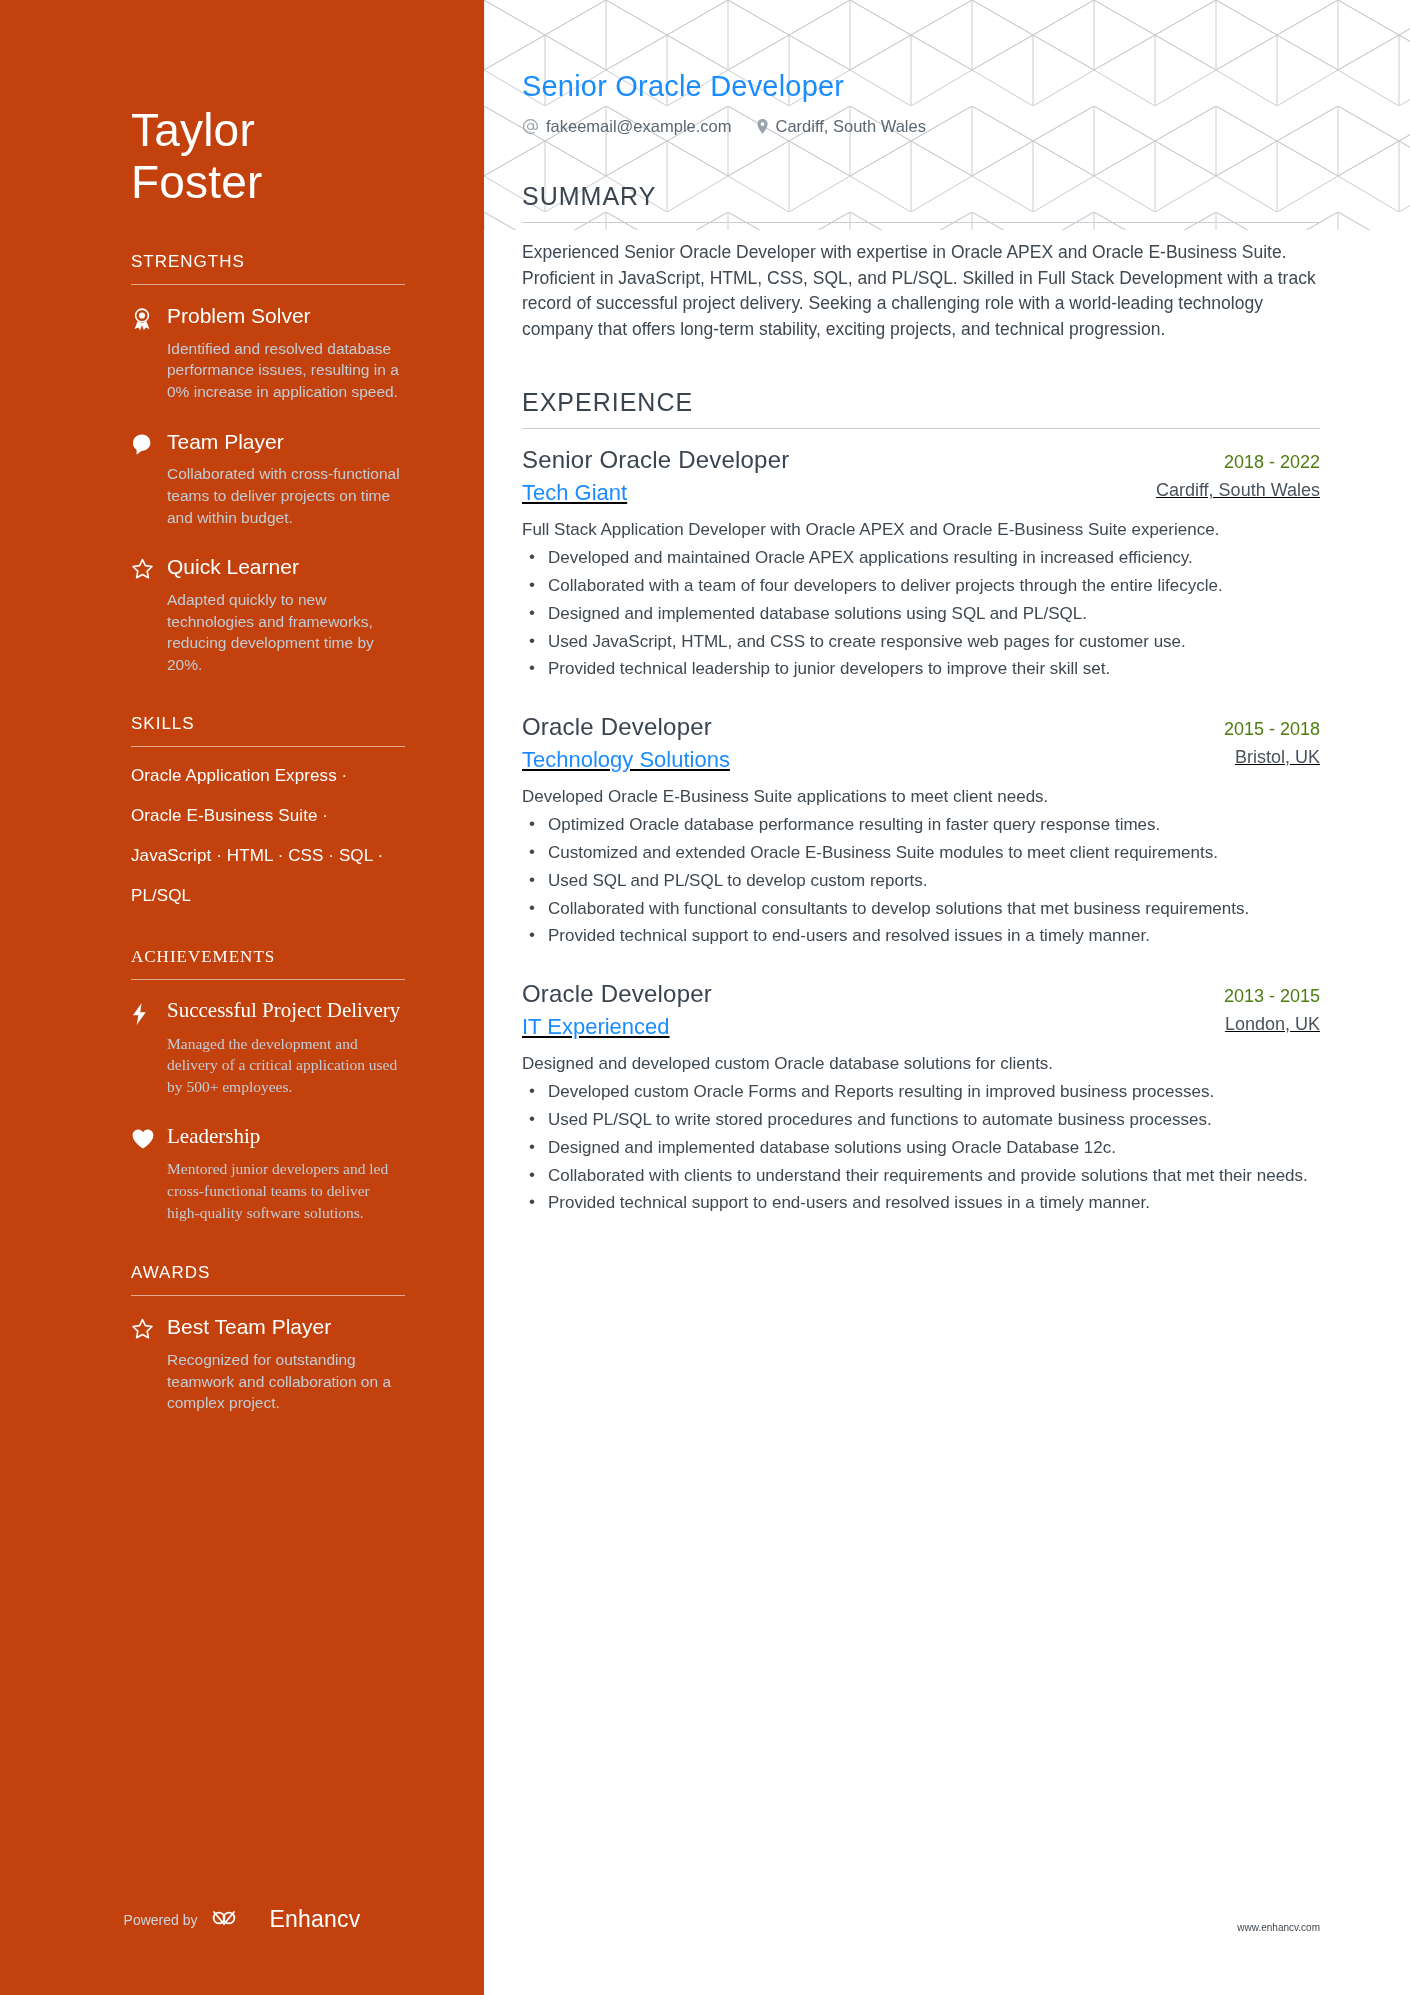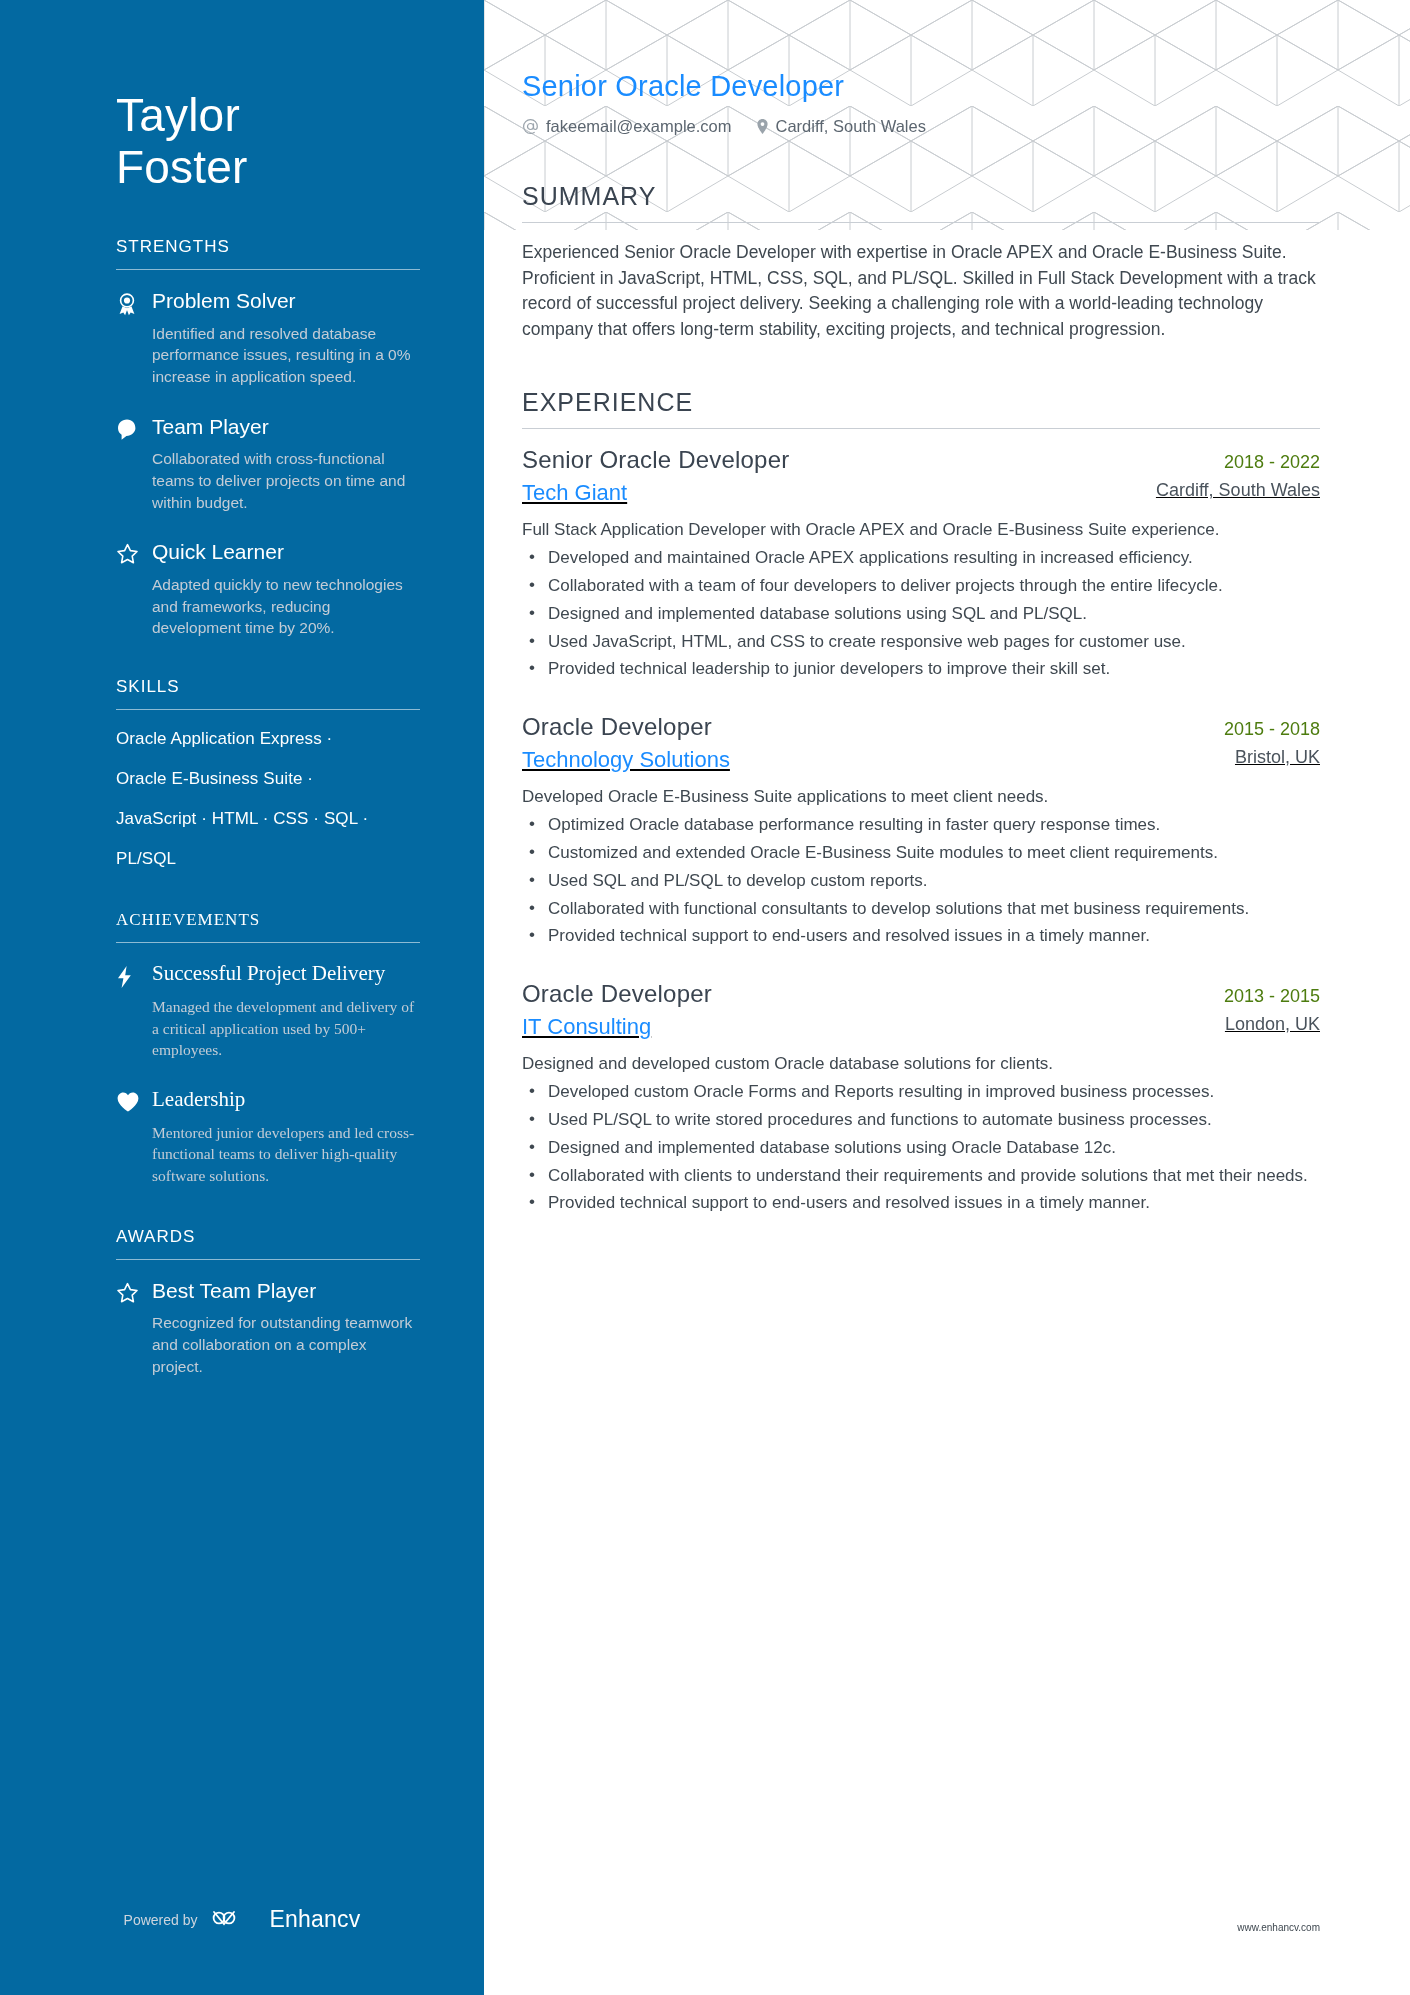--- a/index.html
+++ b/index.html
@@ -8,24 +8,24 @@
     font-family:"Liberation Sans", sans-serif;
     background:#ffffff;
     position:relative;
     overflow:hidden;
   }
   .page { display:flex; width:1410px; height:1995px; position:relative; }
 
   
   .sidebar {
     width:484px; flex:0 0 484px;
-    background:#0369a1;
+    background:#c2410c;
     position:relative;
     color:#ffffff;
-    padding:2px;
+    padding:17px;
   }
   .sb-inner { padding:88px 62px 0 114px; }
   .name {
     font-size:46px; font-weight:300; line-height:1.12;
     color:#ffffff; letter-spacing:0.2px;
     margin-bottom:0;
   }
   .name-line { display:block; }
 
   .sb-section { margin-top:44px; }
@@ -350,21 +350,21 @@
             <li>Provided technical support to end-users and resolved issues in a timely manner.</li>
           </ul>
         </article>
 
         <article class="job">
           <div class="job-row">
             <span class="job-pos">Oracle Developer</span>
             <span class="job-date">2013 - 2015</span>
           </div>
           <div class="job-row2">
-            <span class="job-co">IT Consulting</span>
+            <span class="job-co">IT Experienced</span>
             <span class="job-loc">London, UK</span>
           </div>
           <p class="job-sum">Designed and developed custom Oracle database solutions for clients.</p>
           <ul class="job-bullets">
             <li>Developed custom Oracle Forms and Reports resulting in improved business processes.</li>
             <li>Used PL/SQL to write stored procedures and functions to automate business processes.</li>
             <li>Designed and implemented database solutions using Oracle Database 12c.</li>
             <li>Collaborated with clients to understand their requirements and provide solutions that met their needs.</li>
             <li>Provided technical support to end-users and resolved issues in a timely manner.</li>
           </ul>

